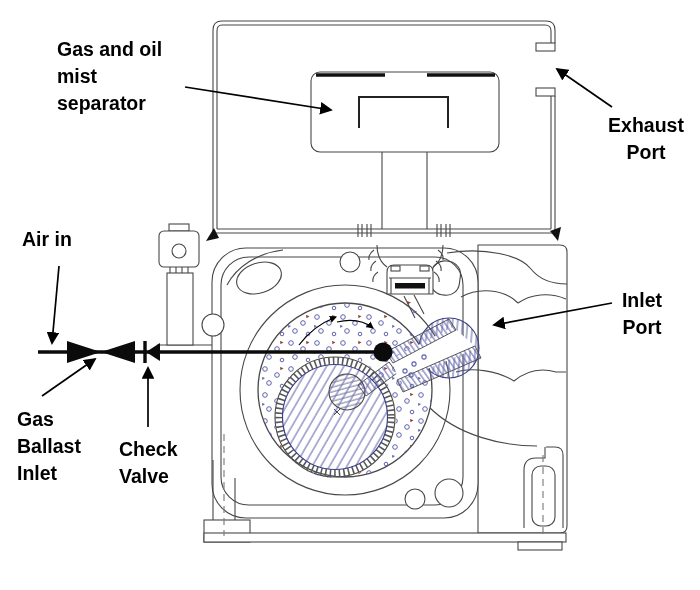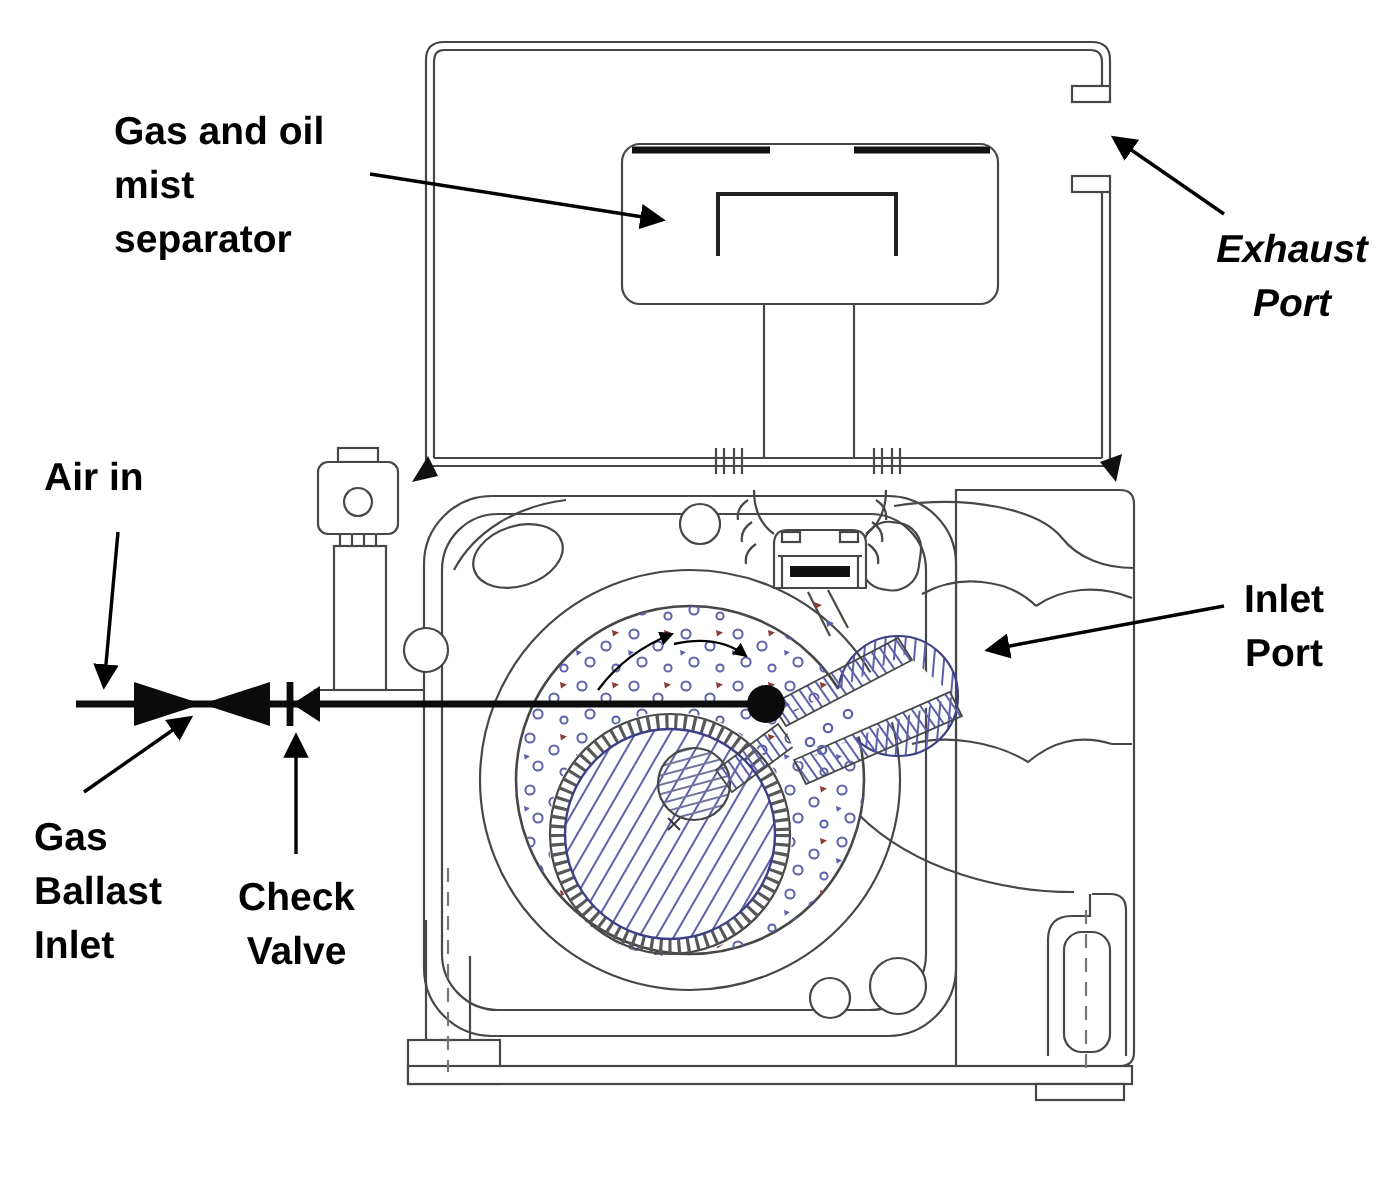--- a/index.html
+++ b/index.html
@@ -157,27 +157,27 @@
     <path d="M337,322 Q359,317 373,328" stroke-width="1.2" marker-end="url(#ahs)"></path>
     <line x1="185" y1="87" x2="331" y2="110" marker-end="url(#ah)"></line>
     <line x1="612" y1="107" x2="557" y2="69" marker-end="url(#ah)"></line>
     <line x1="59" y1="266" x2="52" y2="343" marker-end="url(#ah)"></line>
     <line x1="42" y1="396" x2="95" y2="359" marker-end="url(#ah)"></line>
     <line x1="148" y1="427" x2="148" y2="368" marker-end="url(#ah)"></line>
     <line x1="612" y1="303" x2="494" y2="325" marker-end="url(#ah)"></line>
   </g>
 </svg>
 
-<div class="lbl" style="left:57px;top:53px;width:170px;">Gas and oil
+<div class="lbl" style="left:57px;top:36px;width:170px;">Gas and oil
 mist
 separator</div>
-<div class="lbl center" style="left:596px;top:112px;width:100px;font-style:italic;">Exhaust
+<div class="lbl center" style="left:596px;top:112px;width:100px;">Exhaust
 Port</div>
 <div class="lbl" style="left:22px;top:226px;">Air in</div>
 <div class="lbl center" style="left:600px;top:287px;width:84px;">Inlet
 Port</div>
 <div class="lbl" style="left:17px;top:406px;">Gas
 Ballast
 Inlet</div>
-<div class="lbl" style="left:119px;top:436px;text-align:center;">Check
+<div class="lbl" style="left:119px;top:436px;">Check
 Valve</div>
 
 </div>
 
 </body></html>

